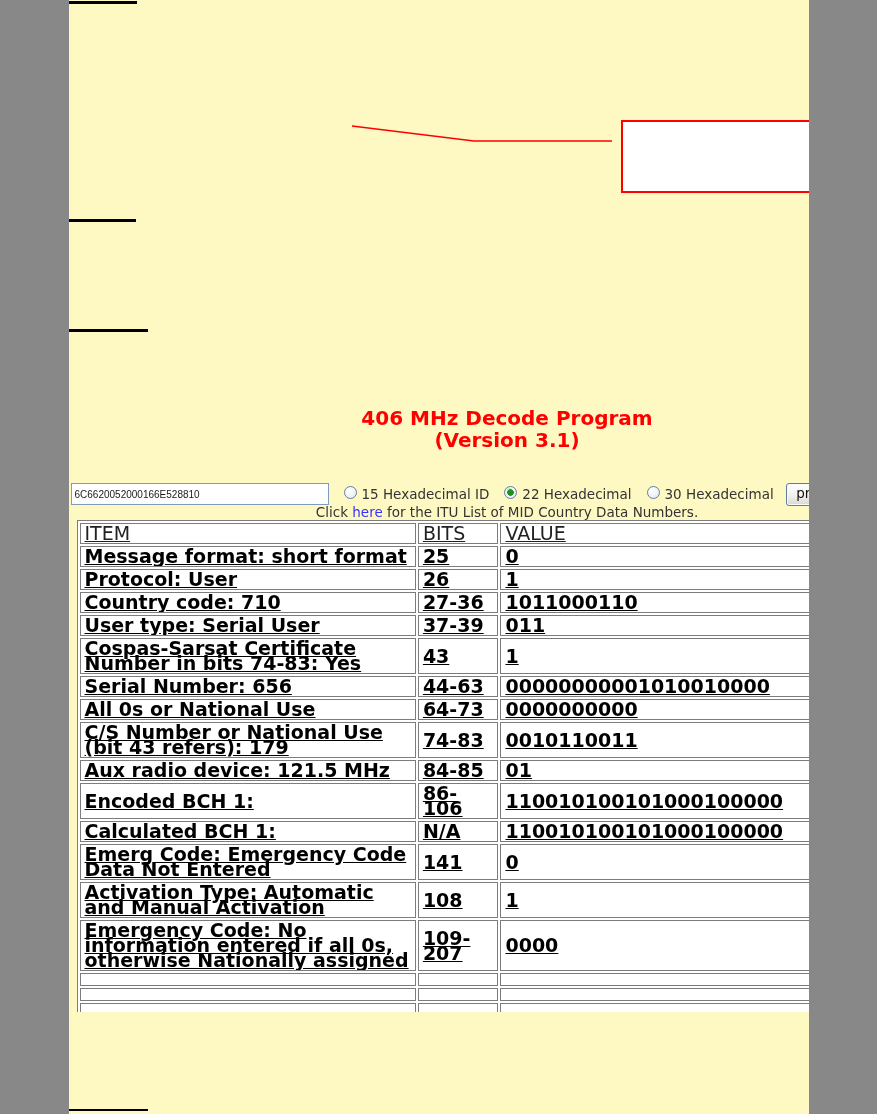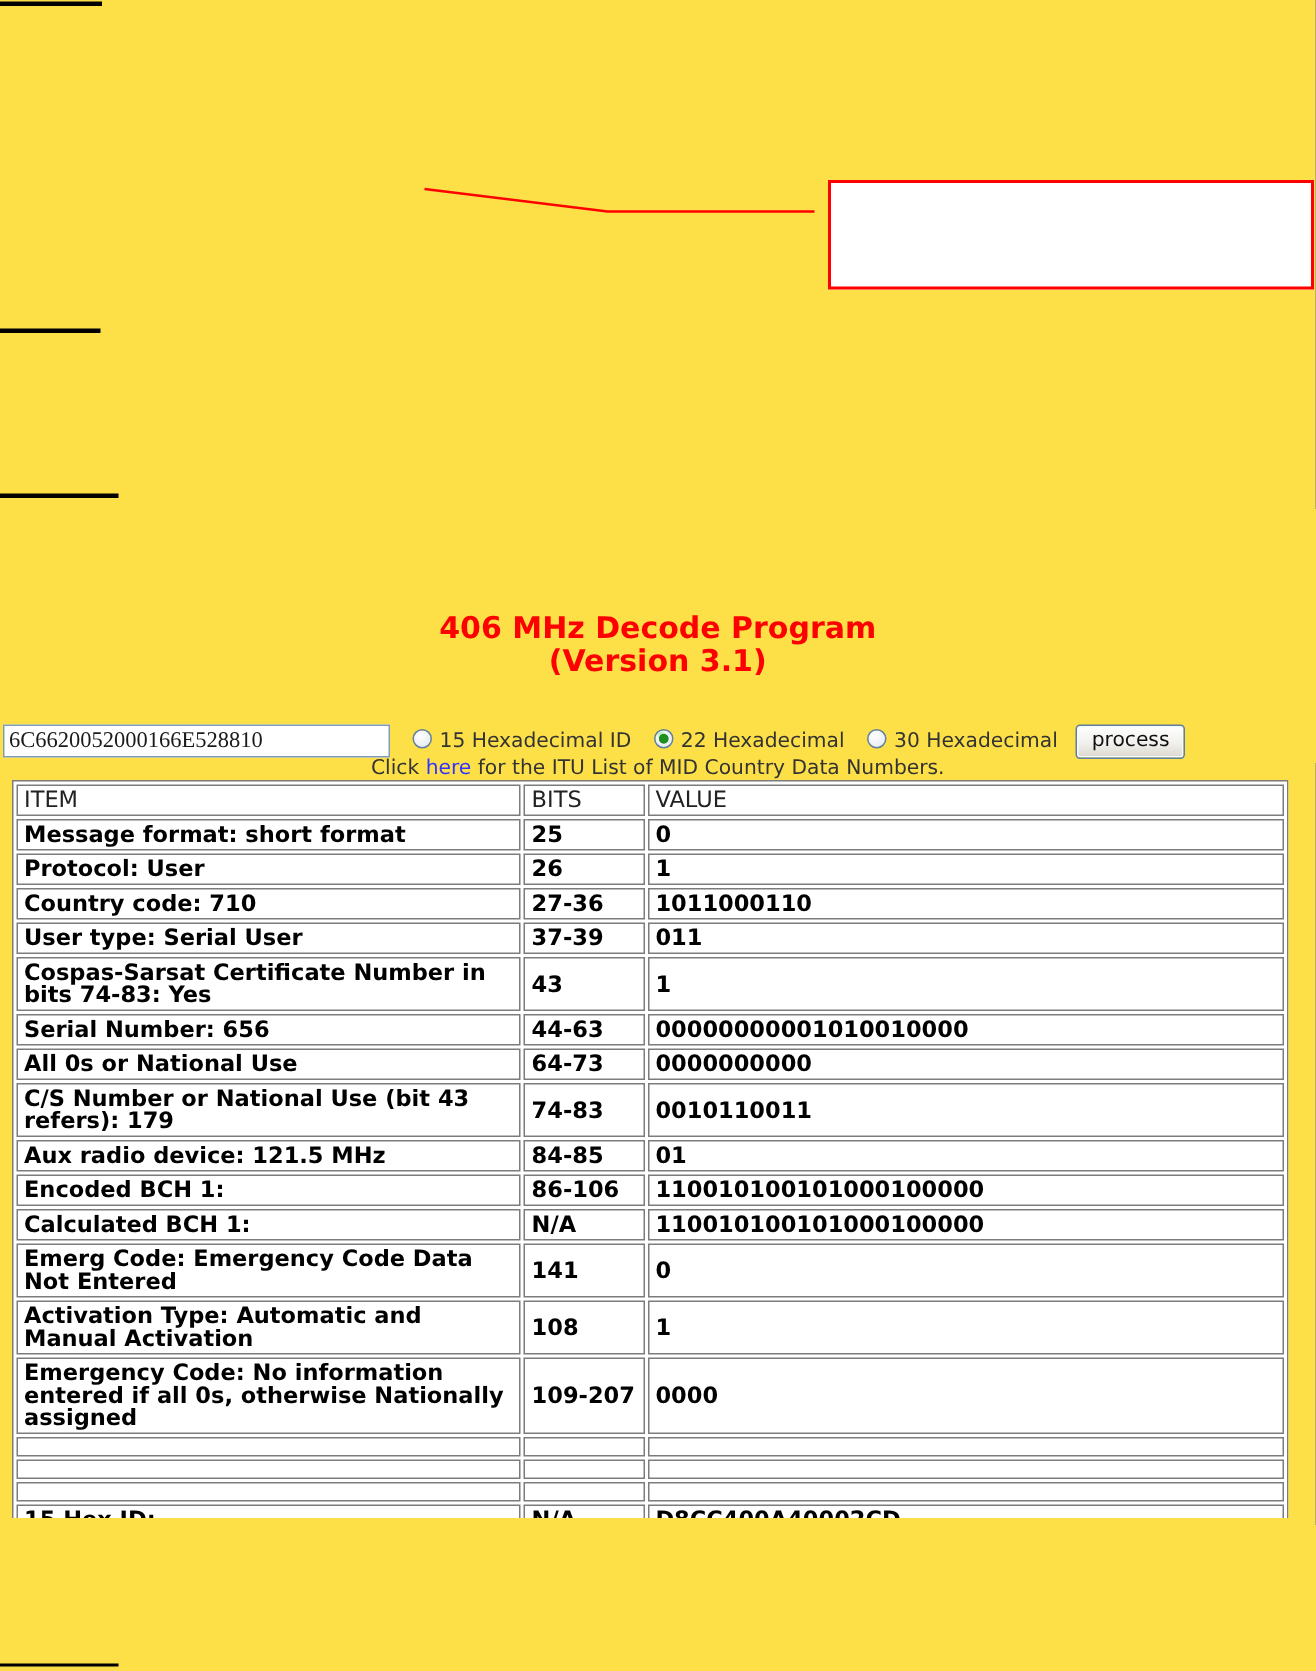--- a/index.html
+++ b/index.html
@@ -4,21 +4,21 @@
 <style>
   :root{
     --accent-red:#ff0000;
     --link-blue:#3333ff;
     --table-border:#7c7c7c;
   }
   *{margin:0;padding:0;box-sizing:border-box;}
   html,body{background:#888;}
   body{font-family:"DejaVu Sans","Liberation Sans",sans-serif;}
   .page{
-    position:relative;width:877px;height:1114px;background:#fde047;
+    position:relative;width:740px;height:1114px;background:#fef9c3;
     margin:0 auto;overflow:hidden;
   }
   
   .rule{position:absolute;background:#000;height:3px;}
   .rule-1{left:0;top:1px;width:68px;}
   .rule-2{left:0;top:219px;width:67px;}
   .rule-3{left:0;top:329px;width:79px;}
   .rule-4{left:0;top:1109px;width:79px;height:2px;}
   
   .callout-svg{position:absolute;left:280px;top:118px;width:266px;height:32px;}
@@ -31,21 +31,21 @@
     position:absolute;left:0;top:407px;width:877px;text-align:center;
     color:var(--accent-red);font-weight:bold;font-size:20px;line-height:22px;
   }
   
   .form-row{
     position:absolute;left:2px;top:482px;height:24px;width:873px;
     display:flex;align-items:center;color:#333;font-size:13.5px;white-space:nowrap;
   }
   .hex-input{
     width:258px;height:22px;border:1px solid #7f9db9;background:#fff;
-    font-family:Liberation Serif, serif;font-size:15px;
+    font-family:Liberation Sans, sans-serif;font-size:10px;
     color:#1a1a1a;padding:2px 3px;outline:none;
   }
   .radio-item{display:flex;align-items:flex-start;margin-left:15px;}
   .radio{
     width:13px;height:13px;border:1px solid #64809f;border-radius:50%;
     background:radial-gradient(circle at 38% 32%,#ffffff,#e9eef3 75%,#d7dee6);
     margin-right:5px;flex:0 0 auto;
   }
   .radio.checked{
     background:
@@ -70,23 +70,24 @@
   
   .table-clip{
     position:absolute;left:8px;top:520px;width:851px;height:492px;overflow:hidden;
   }
   table.decode{
     width:851px;table-layout:fixed;border-collapse:separate;border-spacing:2px;
     border:1px solid var(--table-border);background:#fff;
   }
   table.decode th, table.decode td{
     border:1px solid var(--table-border);
-    font-size:15px;line-height:15px;padding:2px 3px 2px 4px;
+    font-size:19px;line-height:15px;padding:2px 3px 2px 4px;
     text-align:left;vertical-align:middle;overflow:hidden;
     word-wrap:break-word;
+    text-decoration:underline;
   }
   table.decode th{font-weight:normal;color:#222;height:19px;}
   table.decode td{font-weight:bold;color:#000;}
   table.decode tr.empty-row td{height:13px;padding:0 4px;}
   col.c-item{width:334px;} col.c-bits{width:80px;} col.c-value{width:421px;}
 </style>
 </head>
 <body>
 
 <div class="page">

